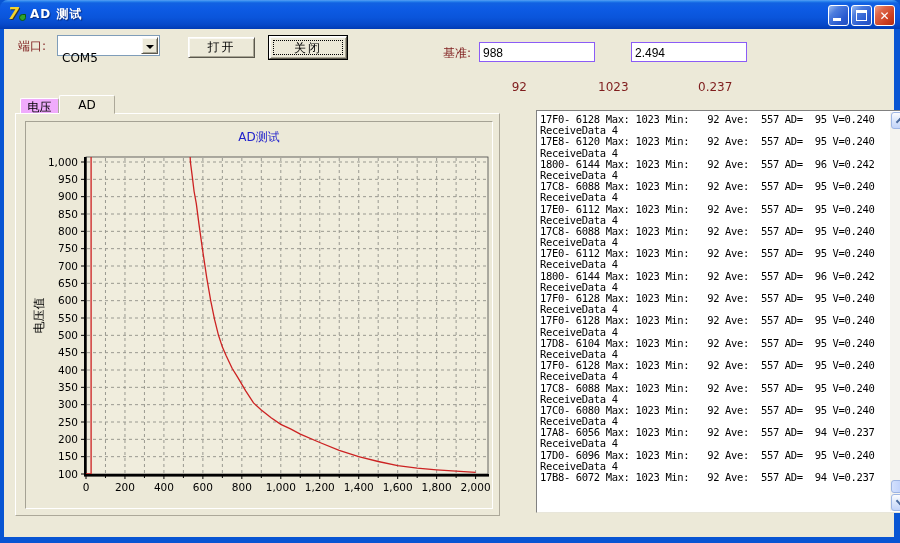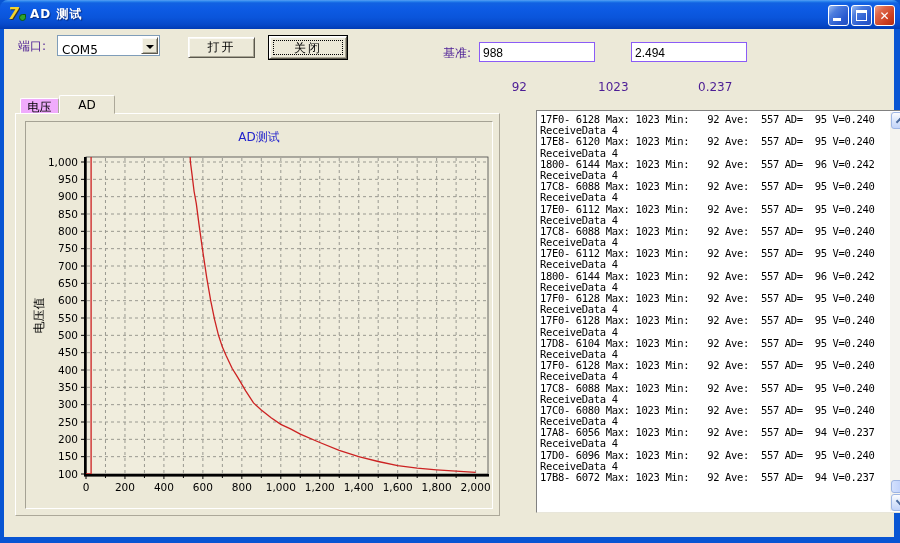--- a/index.html
+++ b/index.html
@@ -18,38 +18,38 @@
     background:linear-gradient(135deg,#9CBCF0 0%,#4D7DDE 30%,#2A5BD0 70%,#234FC0 100%);cursor:pointer;}
   .winbtn.min{left:828px;} .winbtn.max{left:851px;} 
   .winbtn.close{left:874px;background:linear-gradient(135deg,#F0A086 0%,#DD6547 30%,#CC3C1D 72%,#B02E12 100%);}
   .glyph-min{position:absolute;left:4px;bottom:4px;width:8px;height:3px;background:#FFF;}
   .glyph-max{position:absolute;left:4px;top:4px;width:11px;height:11px;border:1px solid #FFF;border-top-width:3px;}
   .glyph-close{position:absolute;left:0;top:1px;width:100%;text-align:center;color:#FFF;font-size:12px;font-weight:bold;line-height:19px;}
 
   
   .content{position:absolute;left:4px;top:29px;width:890px;height:508px;background:#ECE9D8;}
 
-  label,.static-num{font-size:12px;color:#4c1d95;}
+  label,.static-num{font-size:12px;color:#7f1d1d;}
   .lbl{position:absolute;}
 
   
   .btn3d{position:absolute;background:#ECE9D8;font-size:12px;color:#000;cursor:pointer;
     border:1px solid;border-color:#FFFFFF #5B584D #5B584D #FFFFFF;
     box-shadow:inset 1px 1px 0 #F9F8F3, inset -1px -1px 0 #A9A695;}
   .btn-default{position:absolute;border:1px solid #000;background:#000;cursor:pointer;}
   .btn-default .inner{position:relative;width:100%;height:100%;background:#ECE9D8;font-size:12px;text-align:center;
     border:1px solid;border-color:#FFFFFF #5B584D #5B584D #FFFFFF;
     box-shadow:inset 1px 1px 0 #F9F8F3, inset -1px -1px 0 #A9A695;}
   .btn-default .inner::after{content:"";position:absolute;left:3px;top:3px;right:3px;bottom:3px;border:1px dotted #000;}
   .btn-label{display:block;padding-top:3px;letter-spacing:2px;}
 
   
   .txt{position:absolute;background:#FFF;border:1px solid #8b5cf6;font-size:12px;padding:2px 0 0 3px;color:#000;}
   .combo{position:absolute;background:#FFF;border:1px solid #7F9DB9;cursor:pointer;}
-  .combo .val{position:absolute;left:4px;top:7px;font-size:12px;}
+  .combo .val{position:absolute;left:4px;top:15px;font-size:12px;}
   .combo .drop{position:absolute;right:1px;top:1px;bottom:1px;width:17px;background:#ECE9D8;
     border:1px solid;border-color:#FFFFFF #5B584D #5B584D #FFFFFF;box-shadow:inset 1px 1px 0 #F9F8F3, inset -1px -1px 0 #A9A695;}
   .combo .arrow{position:absolute;left:4px;top:7px;width:0;height:0;border:4px solid transparent;border-top-color:#000;}
 
   
   .tab{position:absolute;font-size:12px;text-align:center;cursor:pointer;background:#ECE9D8;
     border:1px solid;border-color:#FFFFFF #ACA899 #ECE9D8 #FFFFFF;border-radius:2px 2px 0 0;}
   .tab.inactive{background:#f0abfc;height:17px;padding-top:0;}
   .tab.active{z-index:5;padding-top:2px;}
   .tabpage{position:absolute;background:#ECE9D8;border:1px solid;border-color:#FFFFFF #ACA899 #ACA899 #FFFFFF;}

